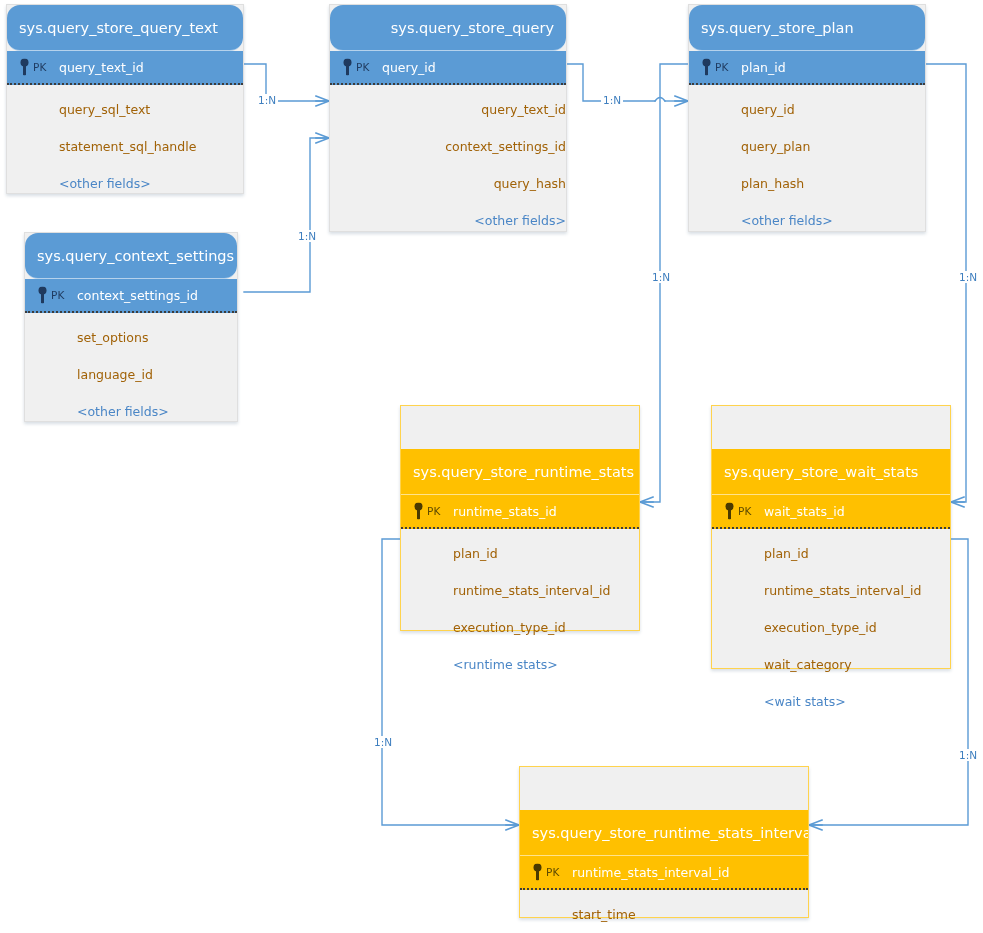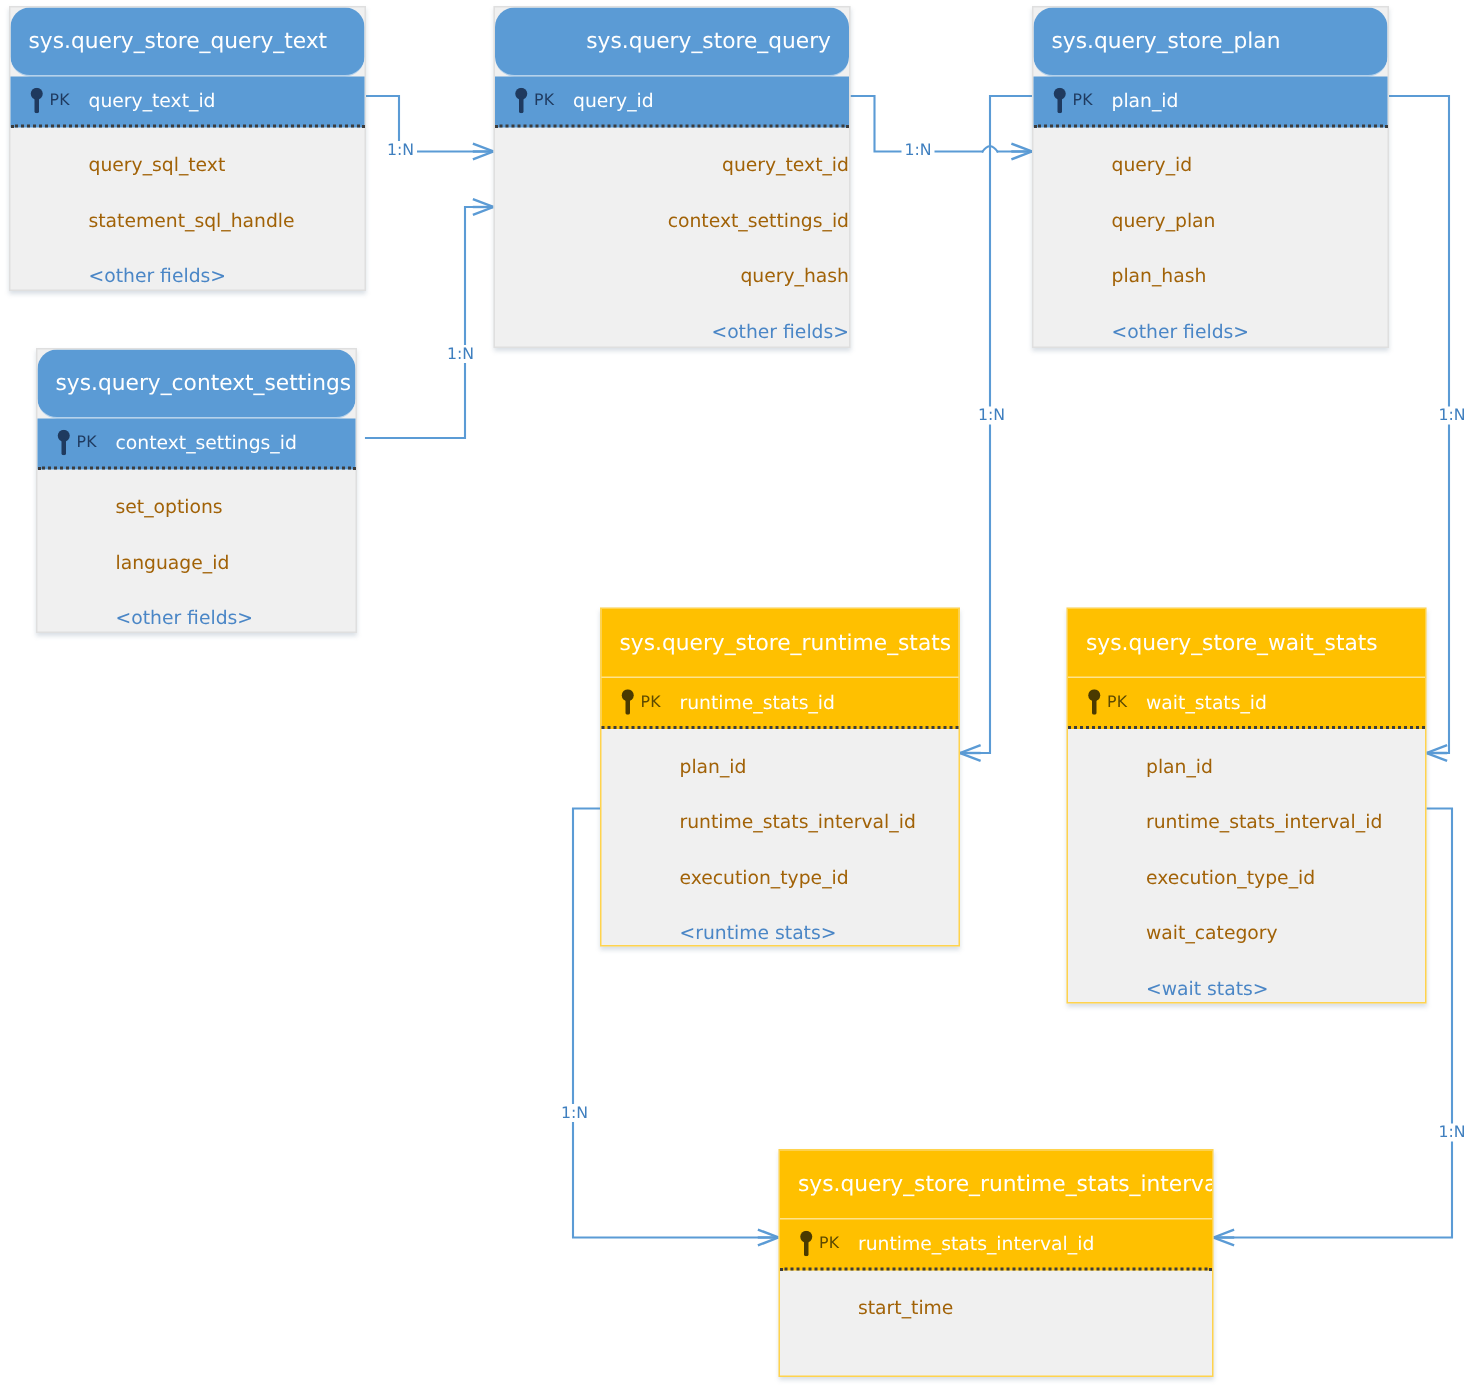--- a/index.html
+++ b/index.html
@@ -53,21 +53,21 @@
     font-size:12.5px;
     color:#a16207;
     white-space:nowrap;
   }
   .entity .field.meta{color:#4a86c6;}
 
   
   .entity.blue .title{background:#5b9bd5;border-radius:13px;}
   .entity.blue .pkrow{background:#5b9bd5;}
   
-  .entity.orange .title{background:#ffc000;}
+  .entity.orange .title{background:#ffc000;margin-top:43px;}
   .entity.orange .pkrow{background:#ffc000;}
   .entity.orange{border-color:#ffd34d;}
   .entity.orange .pkrow .pklabel{color:#5d4a00;}
 
   .edge-label{
     position:absolute;
     font-size:10.5px;
     color:#3f7fbf;
     background:#ffffff;
     padding:0 2px;

